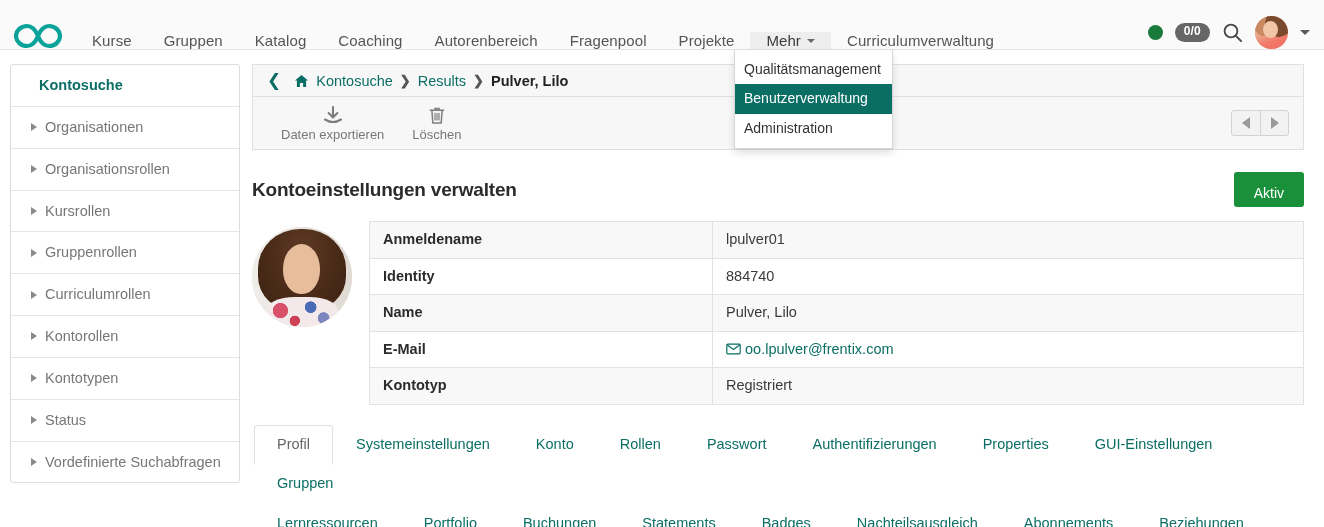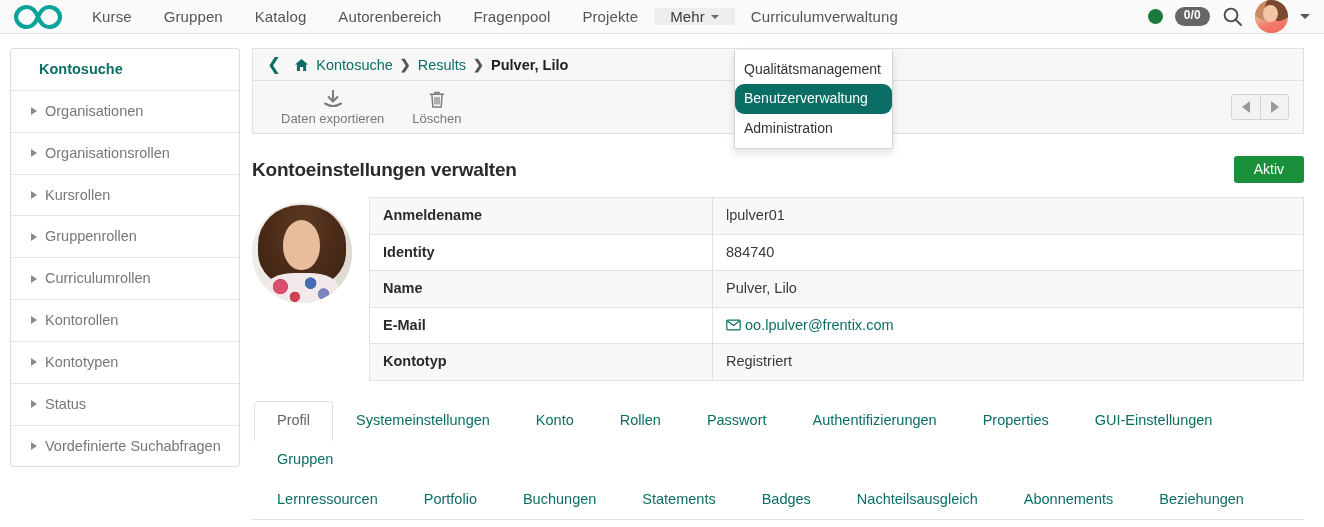--- a/index.html
+++ b/index.html
@@ -8,25 +8,25 @@
     width: 1324px; height: 527px;
     overflow: hidden;
     background: #ffffff;
     font-family: "Liberation Sans", sans-serif;
     -webkit-font-smoothing: antialiased;
   }
 
   
   .navbar {
     position: relative;
-    height: 34px;
+    height: 50px;
     background: #fafafa;
     border-bottom: 1px solid #e3e3e3;
     display: flex;
-    align-items: center;
+    align-items: flex-end;
     z-index: 30;
   }
   .brand {
     width: 76px;
     display: flex;
     align-items: center;
     justify-content: center;
     flex: 0 0 auto;
   }
   .brand svg { display: block; }
@@ -124,21 +124,20 @@
     font-size: 14px;
     color: #333333;
     padding: 4px 9px 5px;
     white-space: nowrap;
     cursor: pointer;
     line-height: 1.45;
   }
   .dd-item.selected {
     background: #0b6e65;
     color: #ffffff;
-    border-radius: 9px;
   }
 
   
   .page { display: flex; align-items: flex-start; }
 
   
   .sidebar {
     width: 230px;
     margin: 14px 0 0 10px;
     background: #ffffff;
@@ -253,21 +252,21 @@
     font-size: 19px;
     font-weight: bold;
     color: #2b2b2b;
     letter-spacing: -.2px;
   }
   .state-badge {
     margin-left: auto;
     background: #199039;
     color: #ffffff;
     font-size: 14px;
-    padding: 5px 20px 6px;
+    padding: 13px 20px 6px;
     border-radius: 3px;
     cursor: pointer;
   }
 
   .profile-row { display: flex; align-items: flex-start; gap: 17px; }
   .portrait {
     width: 100px; height: 100px;
     border-radius: 50%;
     overflow: hidden;
     flex: 0 0 auto;
@@ -351,20 +350,23 @@
 
   <div class="nav-items">
     <div class="nav-item">
         <span>Kurse</span>
       </div>
     <div class="nav-item">
         <span>Gruppen</span>
       </div>
     <div class="nav-item">
         <span>Katalog</span>
+      </div>
+    <div class="nav-item">
+        <span>Coaching</span>
       </div>
     <div class="nav-item">
         <span>Autorenbereich</span>
       </div>
     <div class="nav-item">
         <span>Fragenpool</span>
       </div>
     <div class="nav-item">
         <span>Projekte</span>
       </div>

